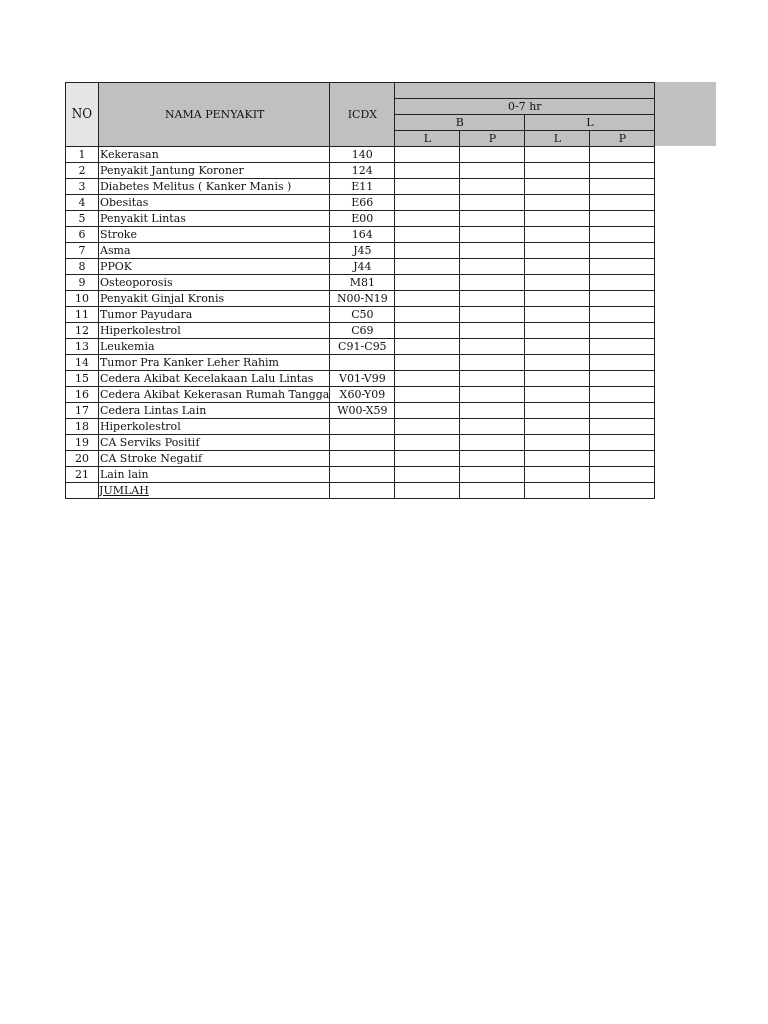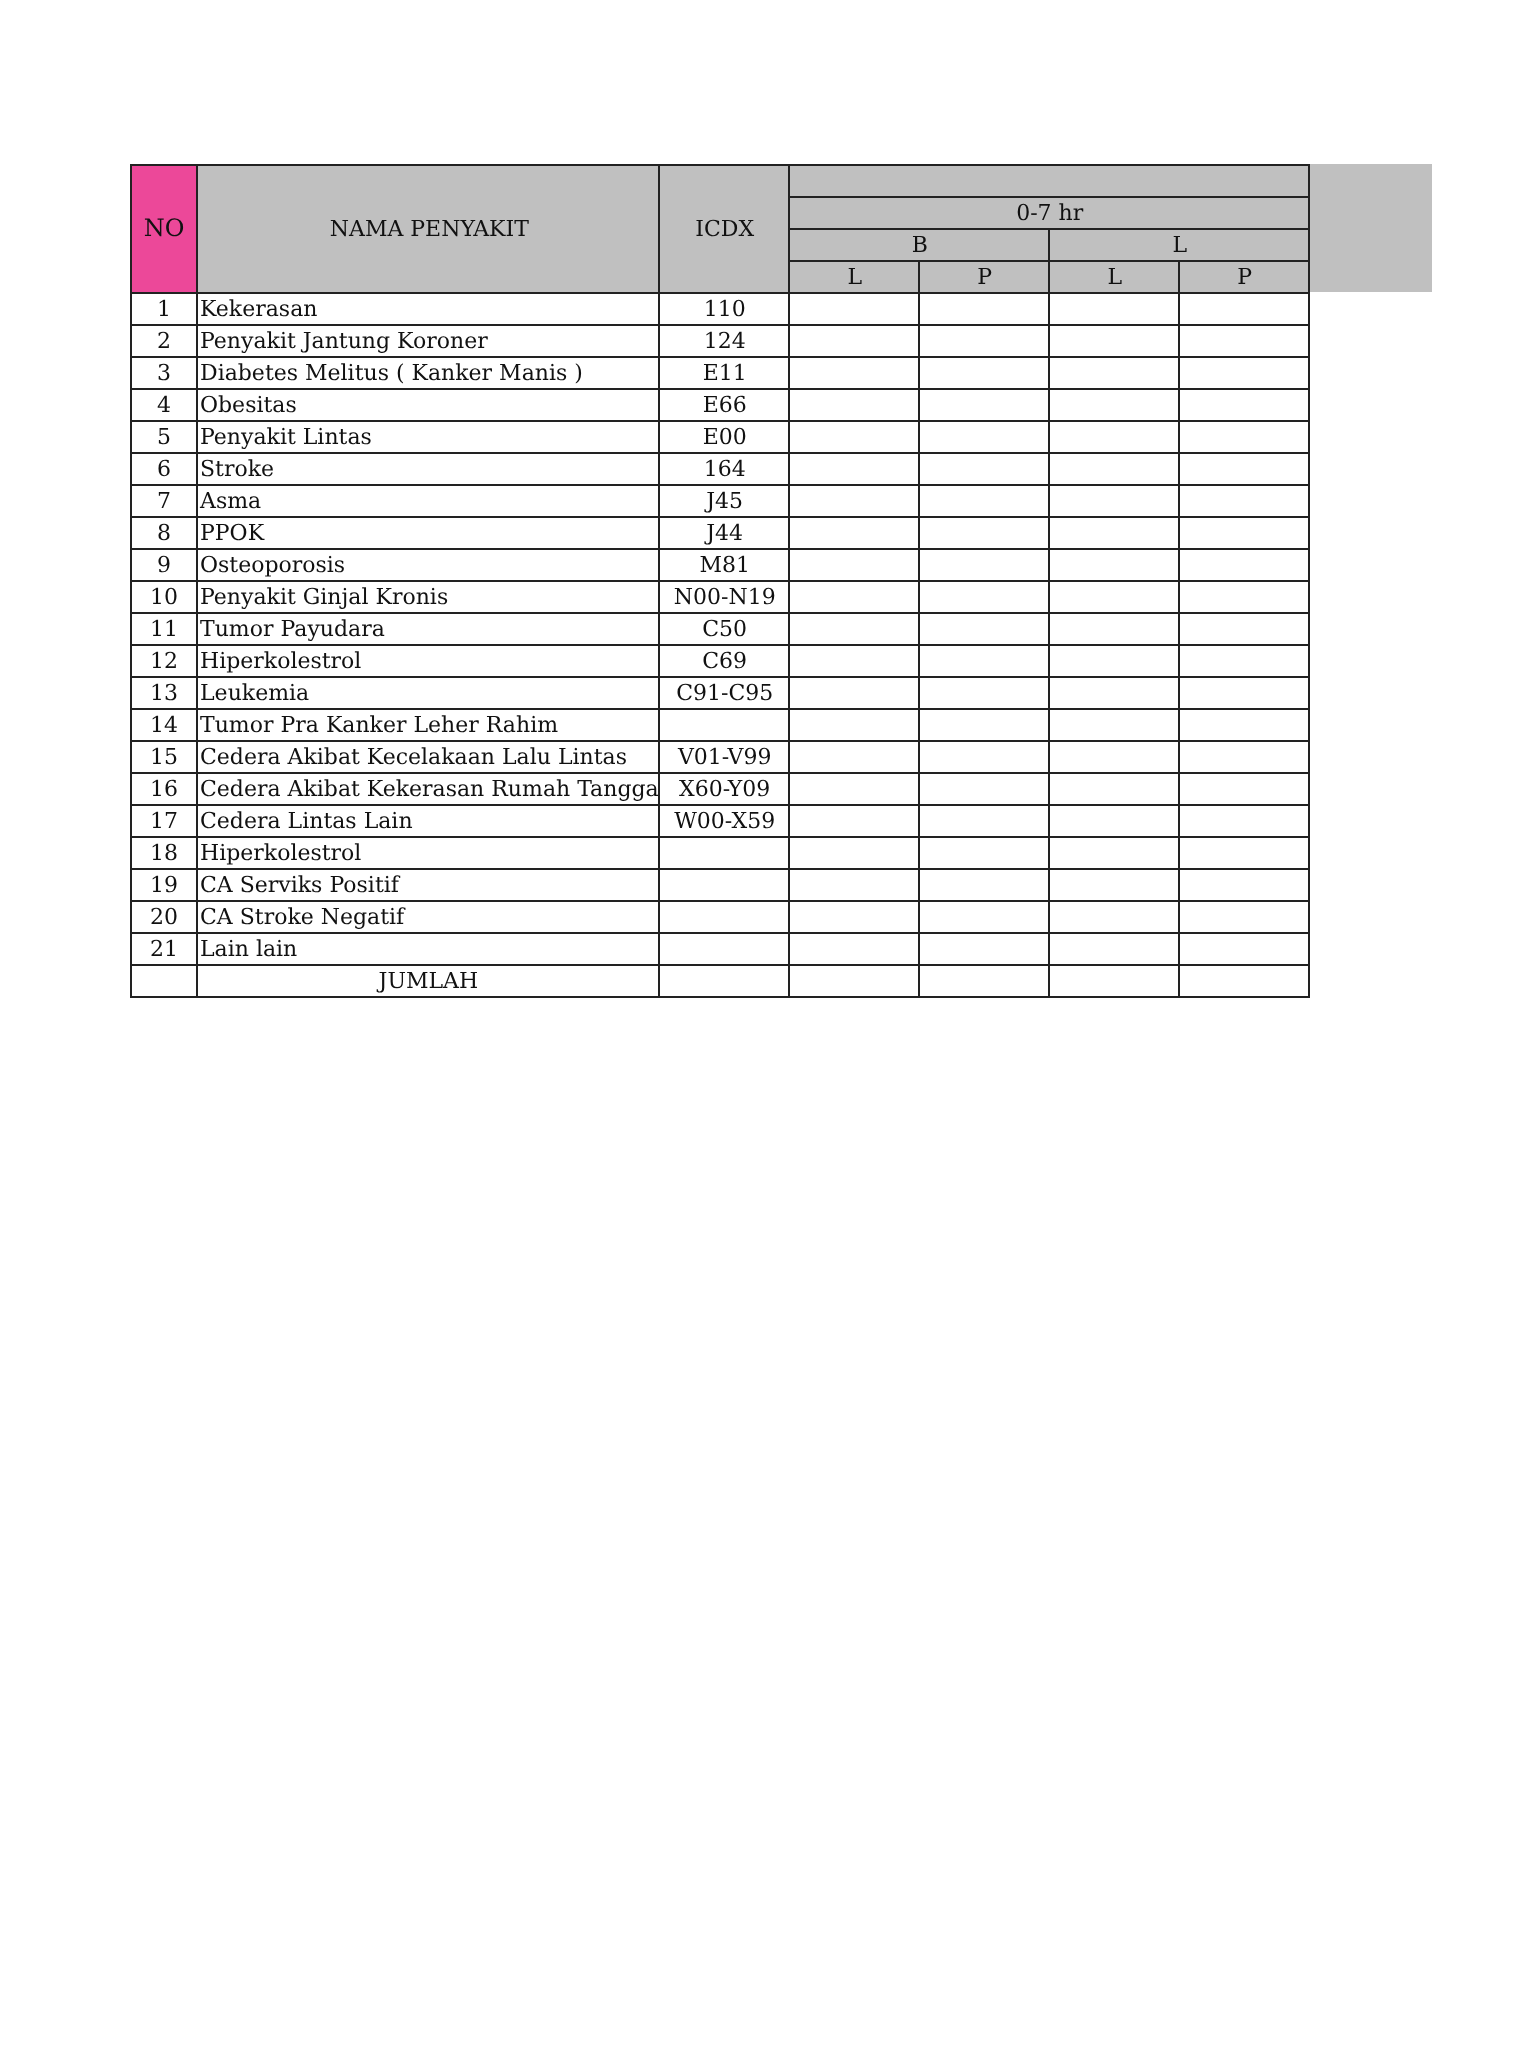--- a/index.html
+++ b/index.html
@@ -7,24 +7,24 @@
          font-family:"DejaVu Serif", "Liberation Serif", serif; color:#111; }
   .hdr-gray { position:absolute; left:393px; top:82px; width:323px; height:64px; background:#c0c0c0; }
   table.sheet { position:absolute; left:65px; top:82px; border-collapse:collapse; table-layout:fixed; }
   table.sheet td { border:1px solid #222; padding:0; font-size:11px; line-height:15px; height:15px;
                    overflow:hidden; white-space:nowrap; }
   .c-no { width:32px; text-align:center; font-size:13px; }
   .c-name { width:229px; padding-left:1px !important; }
   .c-icd { width:64px; text-align:center; font-size:12px; }
   .c-v { width:64px; }
   .th { background:#c0c0c0; text-align:center; font-size:12px; }
-  .th-no { background:#ec4899; }
+  .th-no { background:#e5e5e5; }
   .top-empty { background:#c0c0c0; }
   .jumlah td { height:31px; }
-  .jumlah .c-name { text-align:center; padding-left:0 !important; }
+  .jumlah .c-name { padding-left:0 !important;text-decoration:underline; }
 </style>
 </head>
 <body>
 
 <div class="hdr-gray"></div>
 
 <table class="sheet">
   <colgroup>
     <col style="width:33px">
       <col style="width:230px">
@@ -52,21 +52,21 @@
       <td class="th">L</td>
       <td class="th">P</td>
       <td class="th">L</td>
       <td class="th">P</td>
     </tr>
   </thead>
   <tbody id="tbody">
       <tr>
         <td class="c-no">1</td>
         <td class="c-name">Kekerasan</td>
-        <td class="c-icd">110</td>
+        <td class="c-icd">140</td>
         <td class="c-v"></td>
         <td class="c-v"></td>
         <td class="c-v"></td>
         <td class="c-v"></td>
       </tr>
       <tr>
         <td class="c-no">2</td>
         <td class="c-name">Penyakit Jantung Koroner</td>
         <td class="c-icd">124</td>
         <td class="c-v"></td>

